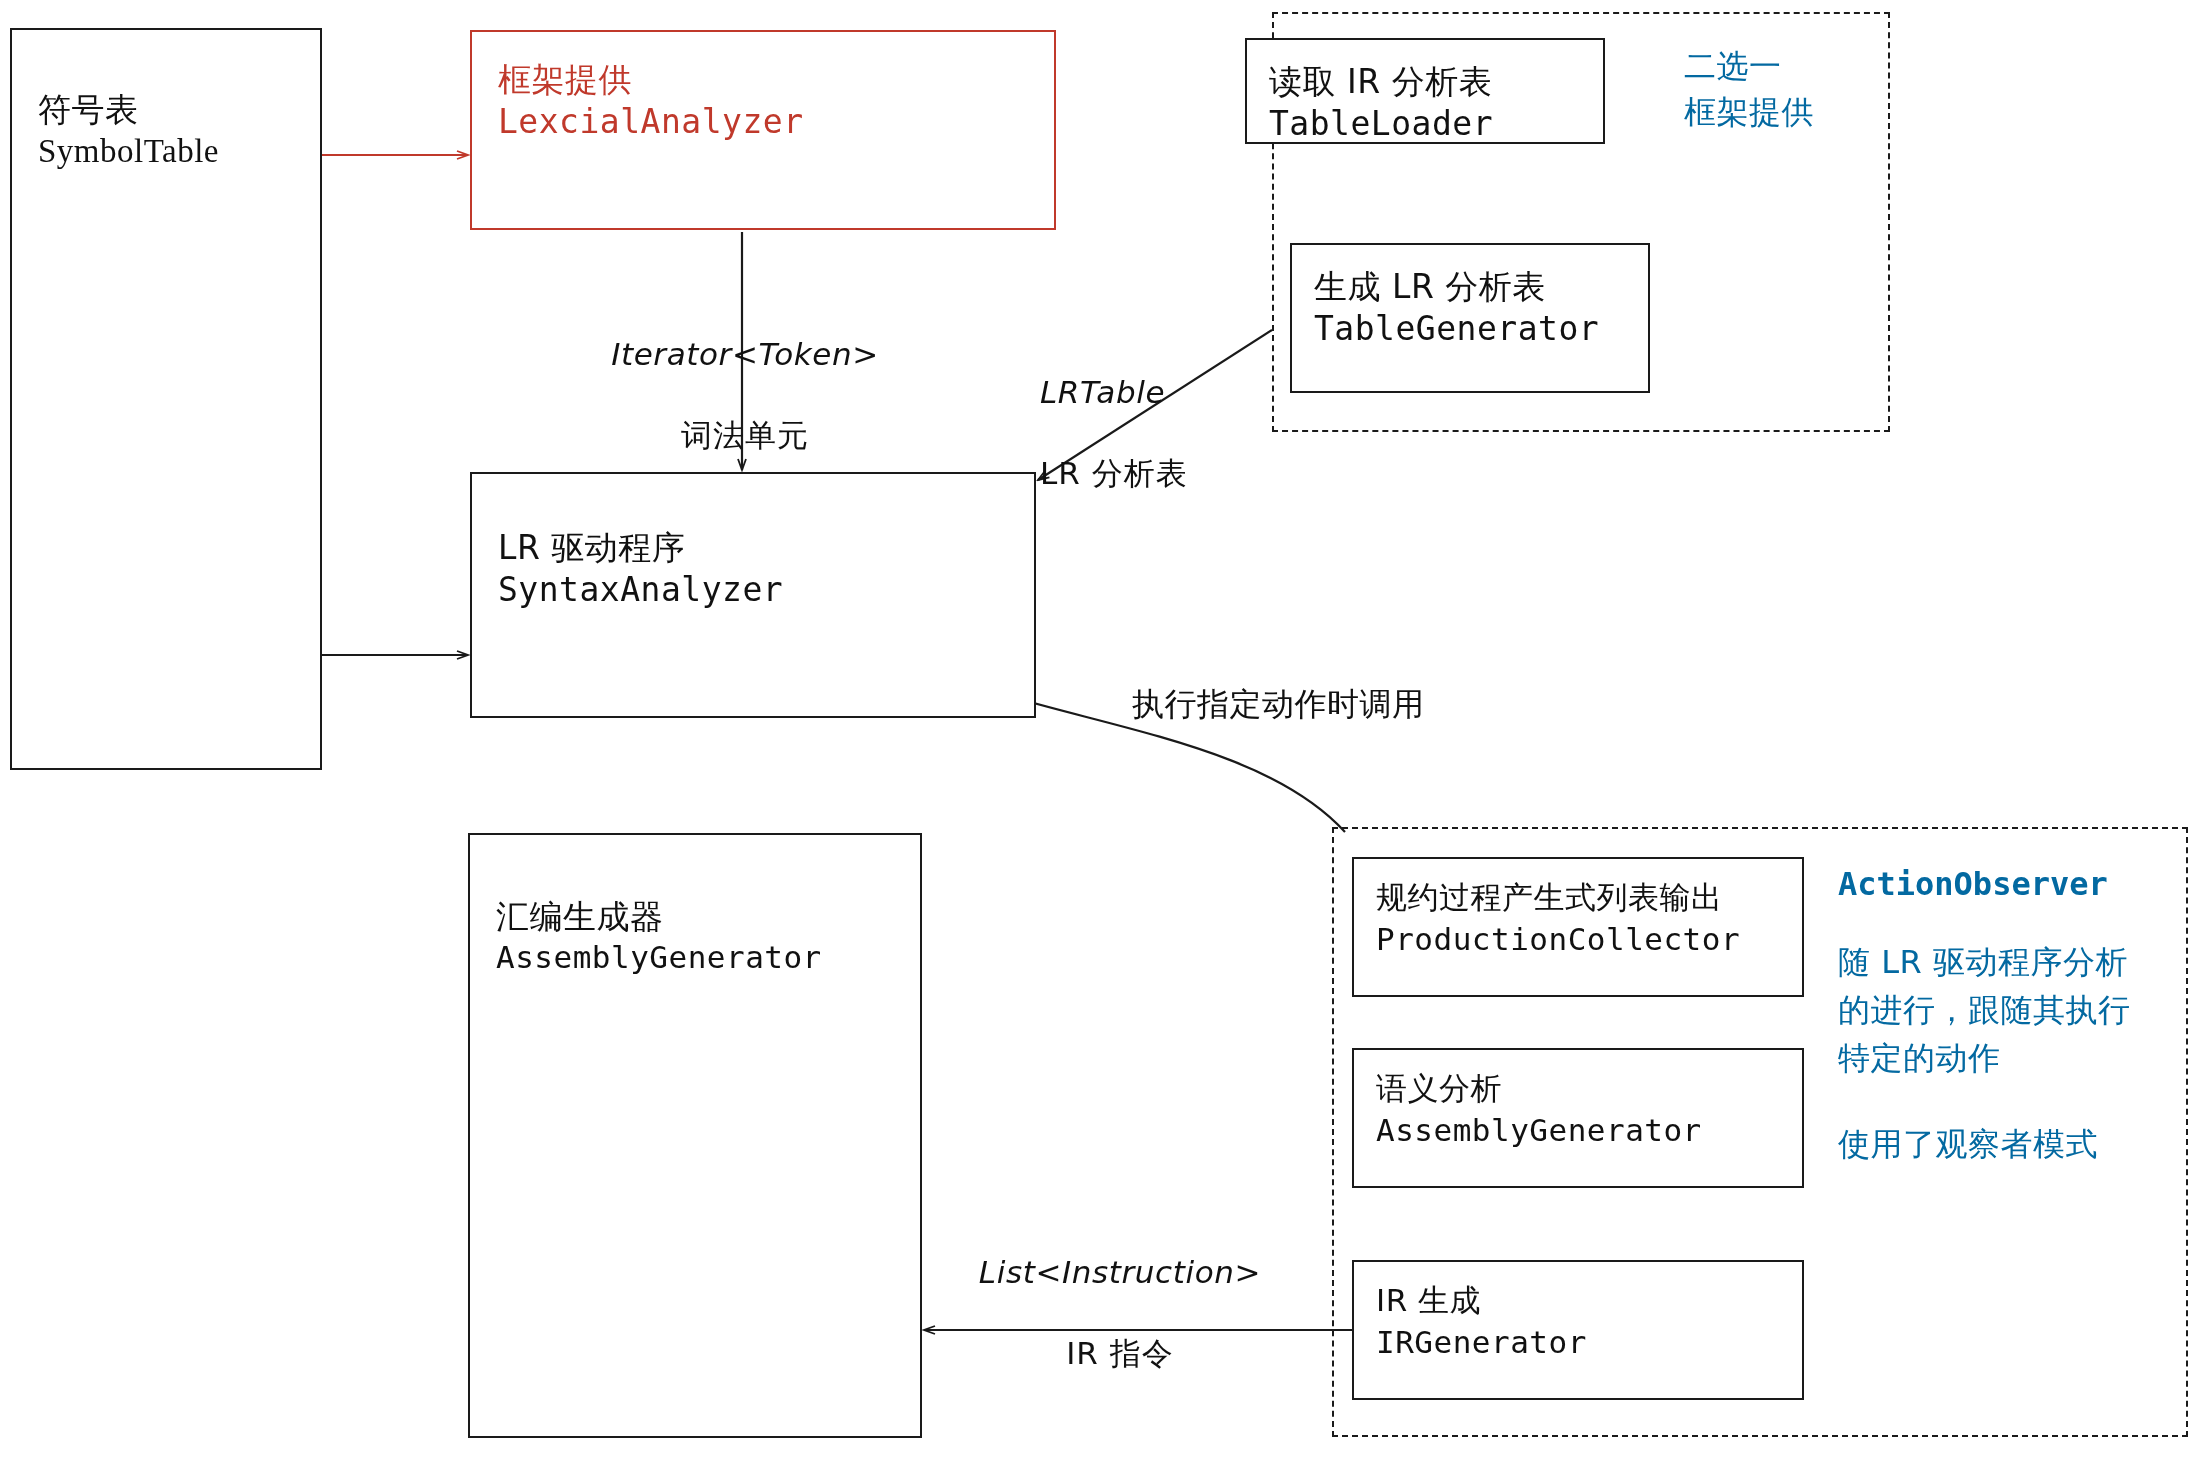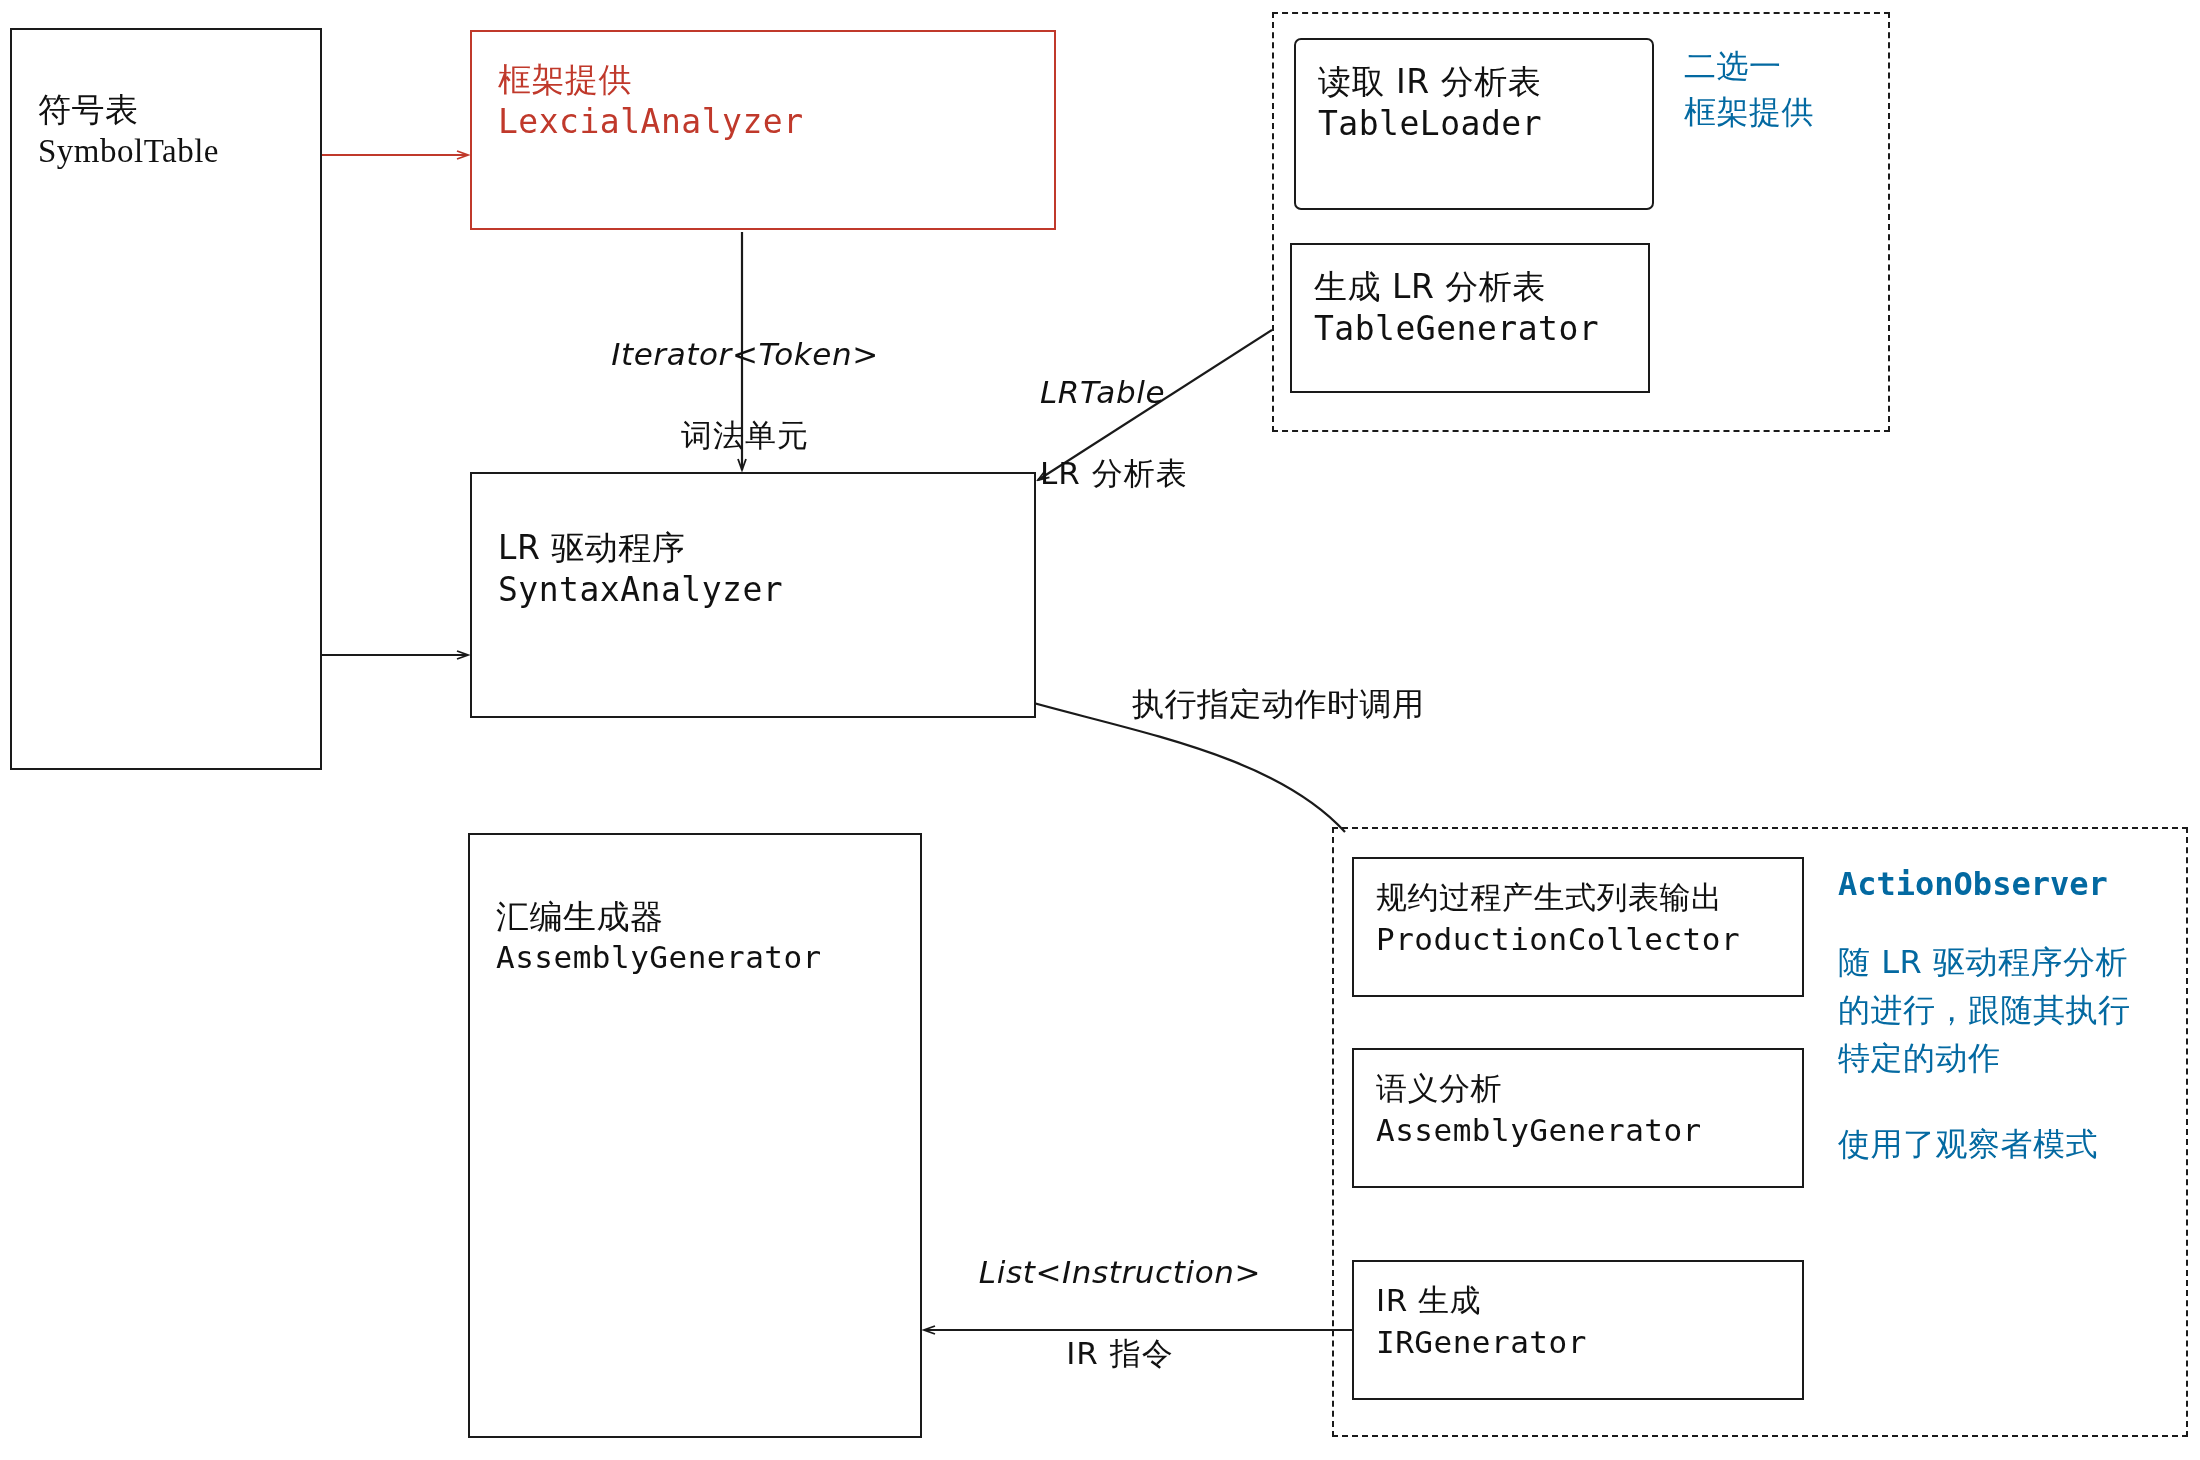--- a/index.html
+++ b/index.html
@@ -159,21 +159,21 @@
   </div>
 
   <div class="box" style="left:468px; top:833px; width:454px; height:605px;padding-left:16px;">
     <div class="box-label cn" style="top:60px;">汇编生成器</div>
     <div class="box-label code" style="top:102px; font-size:31px;">AssemblyGenerator</div>
   </div>
 
   <div class="dashed-group" style="left:1272px; top:12px; width:618px; height:420px;">
   </div>
 
-  <div class="box" style="left:1294px; top:38px; width:360px; height:172px;border-radius:7px;">
+  <div class="box" style="left:1245px; top:38px; width:360px; height:106px;">
     <div class="box-label cn" style="top:20px; left:22px;">读取 IR 分析表</div>
     <div class="box-label code" style="top:62px; left:22px;">TableLoader</div>
   </div>
 
   <div class="box" style="left:1290px; top:243px; width:360px; height:150px;">
     <div class="box-label cn" style="top:20px; left:22px;">生成 LR 分析表</div>
     <div class="box-label code" style="top:62px; left:22px;">TableGenerator</div>
   </div>
 
   <div class="group-note note-cn" style="left:1684px; top:44px;">二选一</div>

